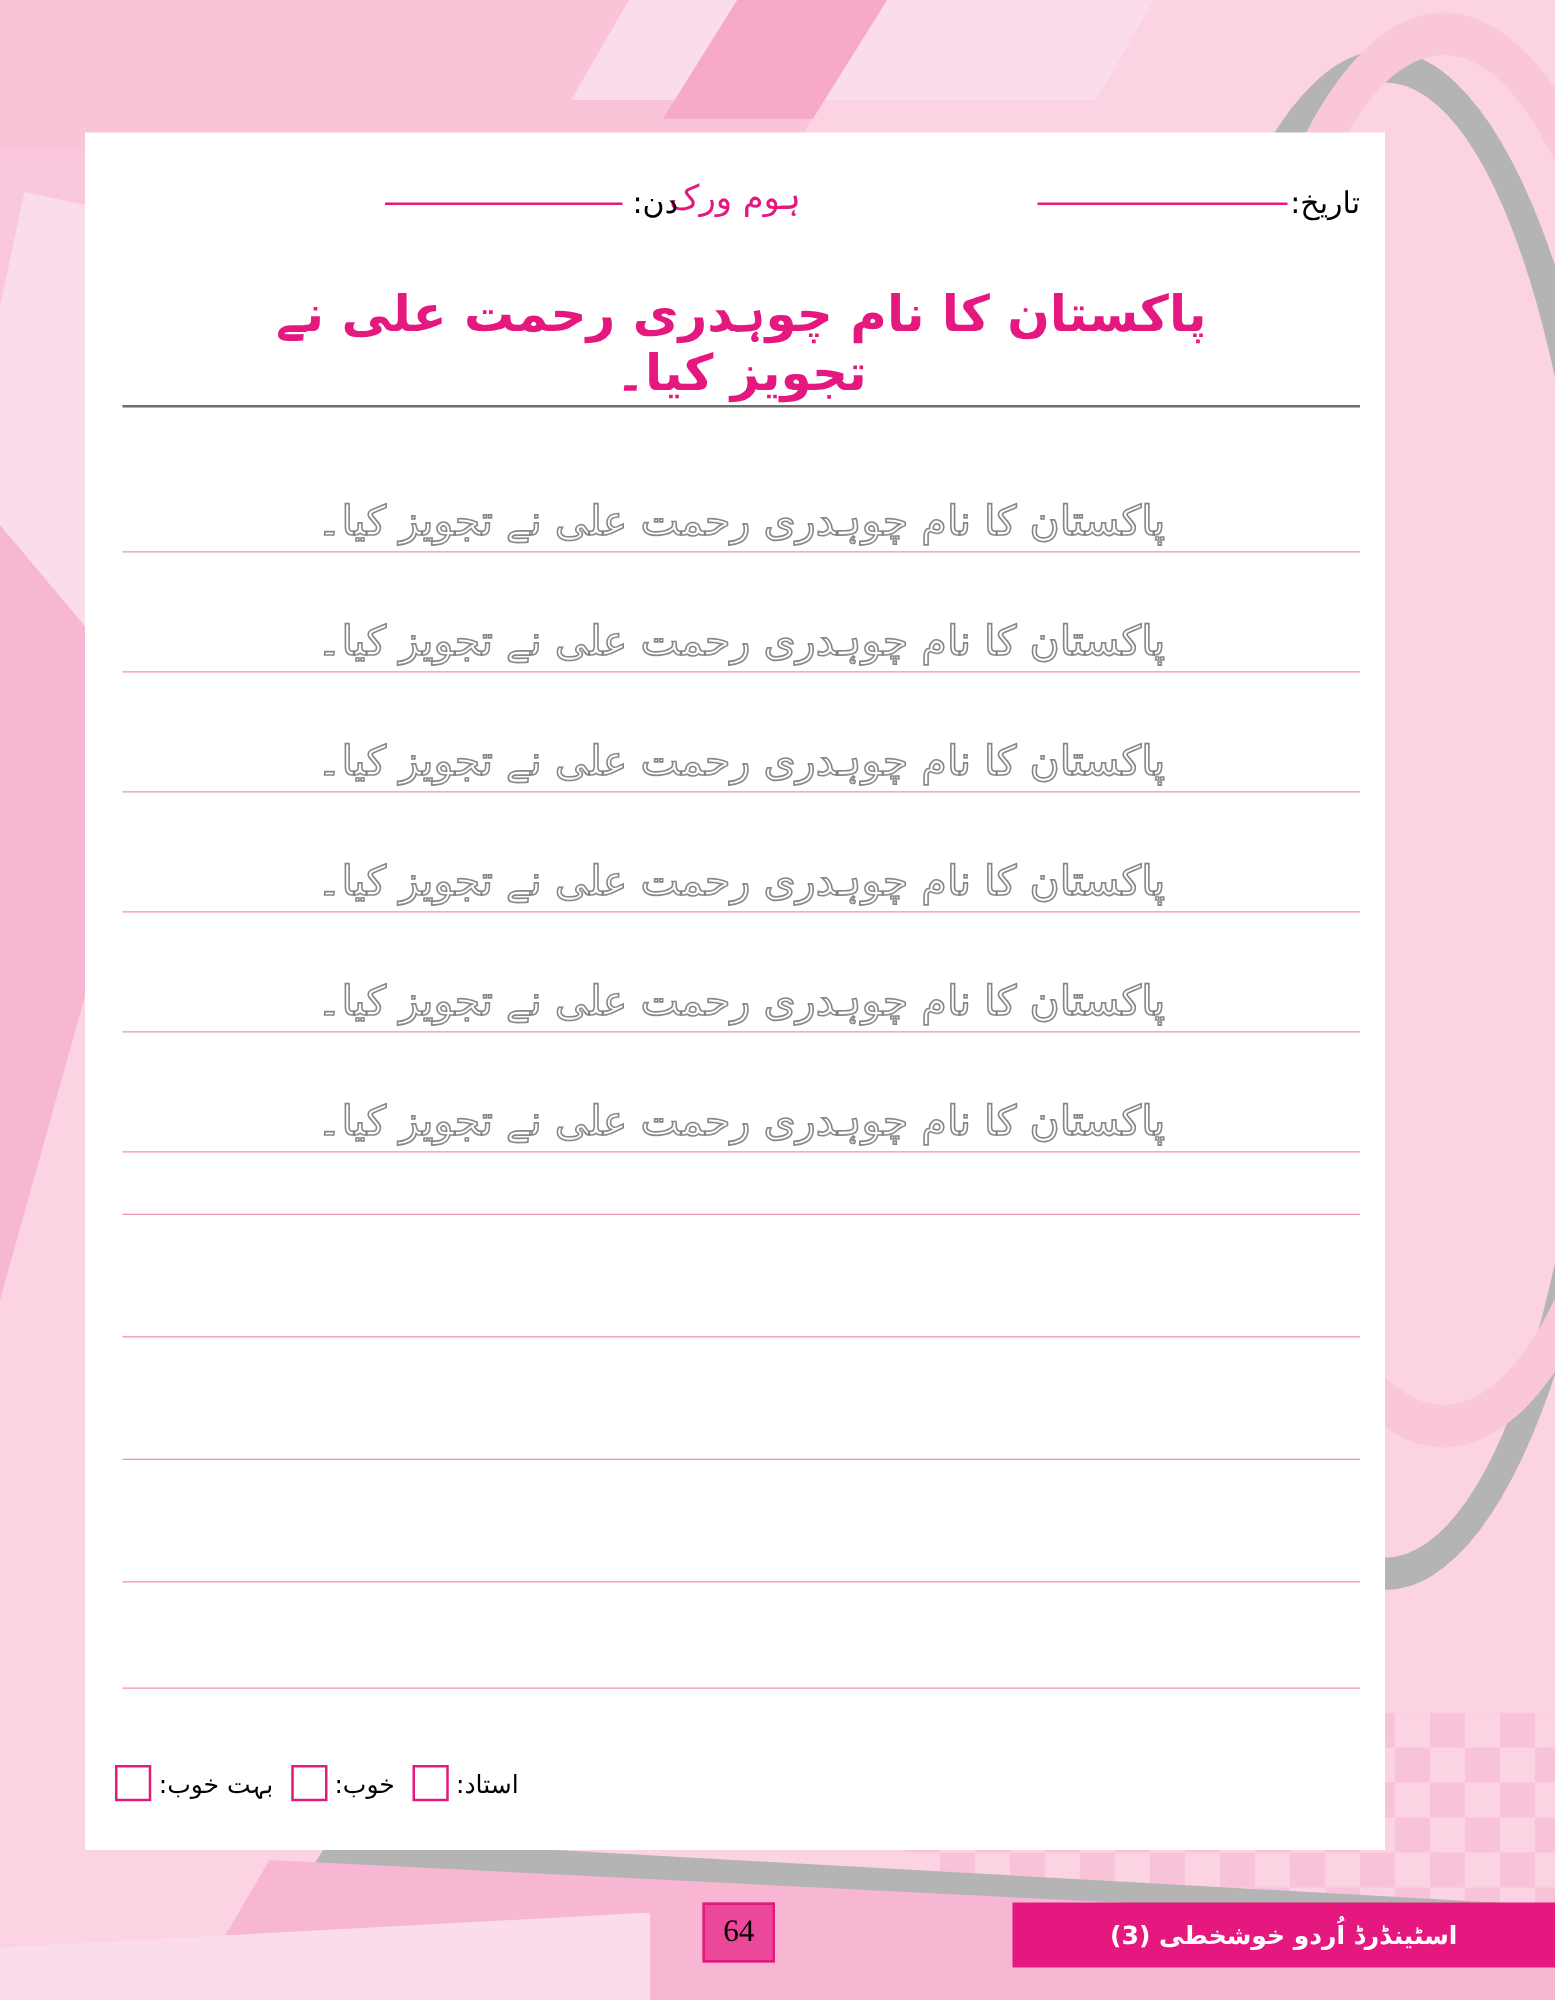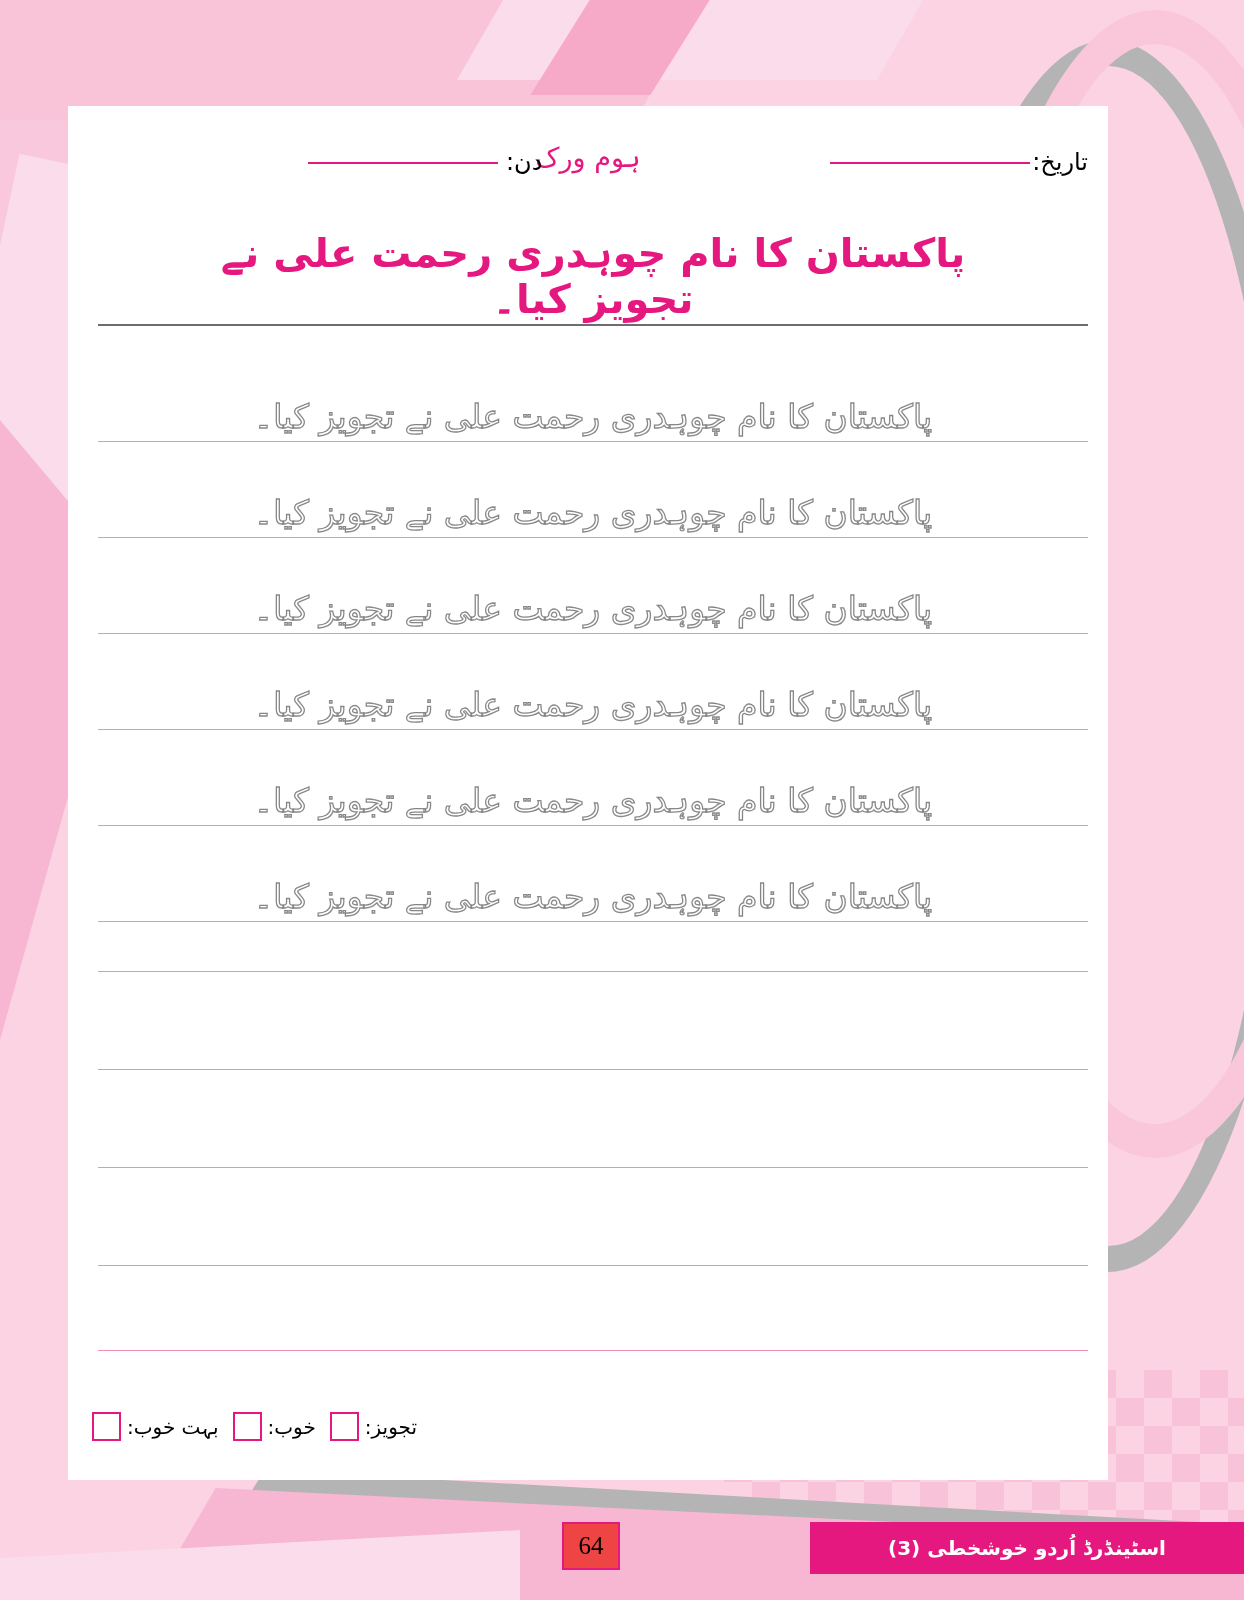--- a/index.html
+++ b/index.html
@@ -292,21 +292,21 @@
     font-weight: bold;
     font-family: "DejaVu Sans", sans-serif;
     direction: rtl;
   }
   .page-num {
     position: absolute;
     bottom: 30px;
     left: 562px;
     width: 54px;
     height: 44px;
-    background: #ef4444;
+    background: #ec4899;
     border: 2px solid #e5187f;
     color: #000;
     font-size: 25px;
     display: flex;
     align-items: center;
     justify-content: center;
     font-family: "Liberation Serif", serif;
   }
 </style>
 </head>
@@ -373,21 +373,21 @@
 
   <div class="blank-rule" style="top:865px"></div>
   <div class="blank-rule" style="top:963px"></div>
   <div class="blank-rule" style="top:1061px"></div>
   <div class="blank-rule" style="top:1159px"></div>
   <div class="blank-rule" style="top:1244px"></div>
 
   <div class="footer">
     <div class="grades">
       <div class="grade">
-        <span class="grade-label">تجویز:</span>
+        <span class="grade-label">استاد:</span>
         <span class="checkbox"></span>
       </div>
       <div class="grade">
         <span class="grade-label">خوب:</span>
         <span class="checkbox"></span>
       </div>
       <div class="grade">
         <span class="grade-label">بہت خوب:</span>
         <span class="checkbox"></span>
       </div>

